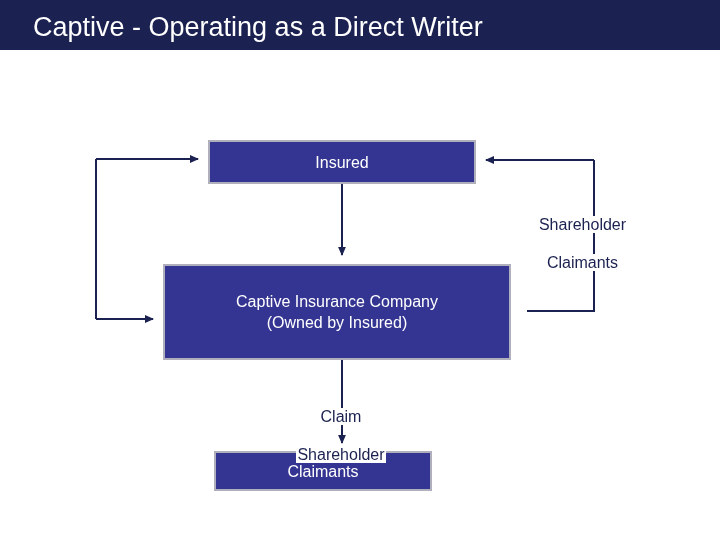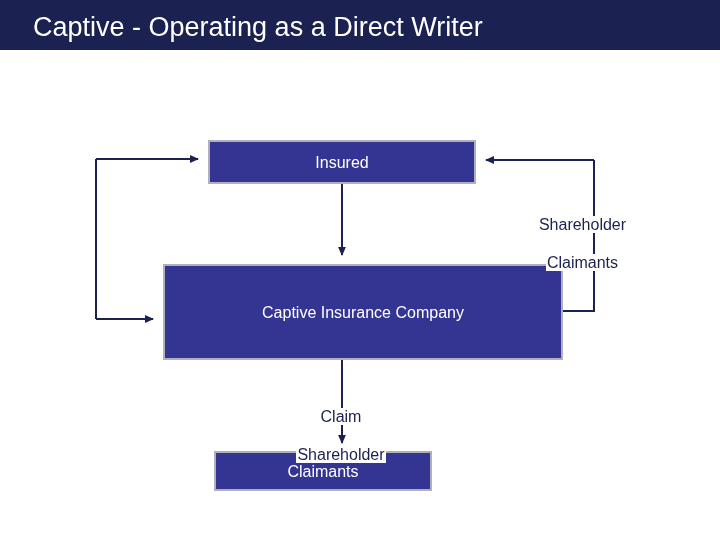--- a/index.html
+++ b/index.html
@@ -74,21 +74,21 @@
 
   #box-insured {
     left: 208px;
     top: 75px;
     width: 268px;
     height: 44px;
   }
   #box-captive {
     left: 163px;
     top: 199px;
-    width: 400px;
+    width: 348px;
     height: 96px;
   }
   #box-claimants {
     left: 214px;
     top: 386px;
     width: 218px;
     height: 40px;
   }
 
   
@@ -174,20 +174,21 @@
       </g>
     </svg>
 
     <div class="box" id="box-insured">
       <span class="box-label">Insured</span>
     </div>
 
     <div class="box" id="box-captive">
       <span>
         <span class="box-label">Captive Insurance Company</span>
+        <span class="box-label">(Owned by Insured)</span>
       </span>
     </div>
 
     <div class="box" id="box-claimants">
       <span class="box-label">Claimants</span>
     </div>
 
 
 
     <div class="edge-label" id="label-dividends">

